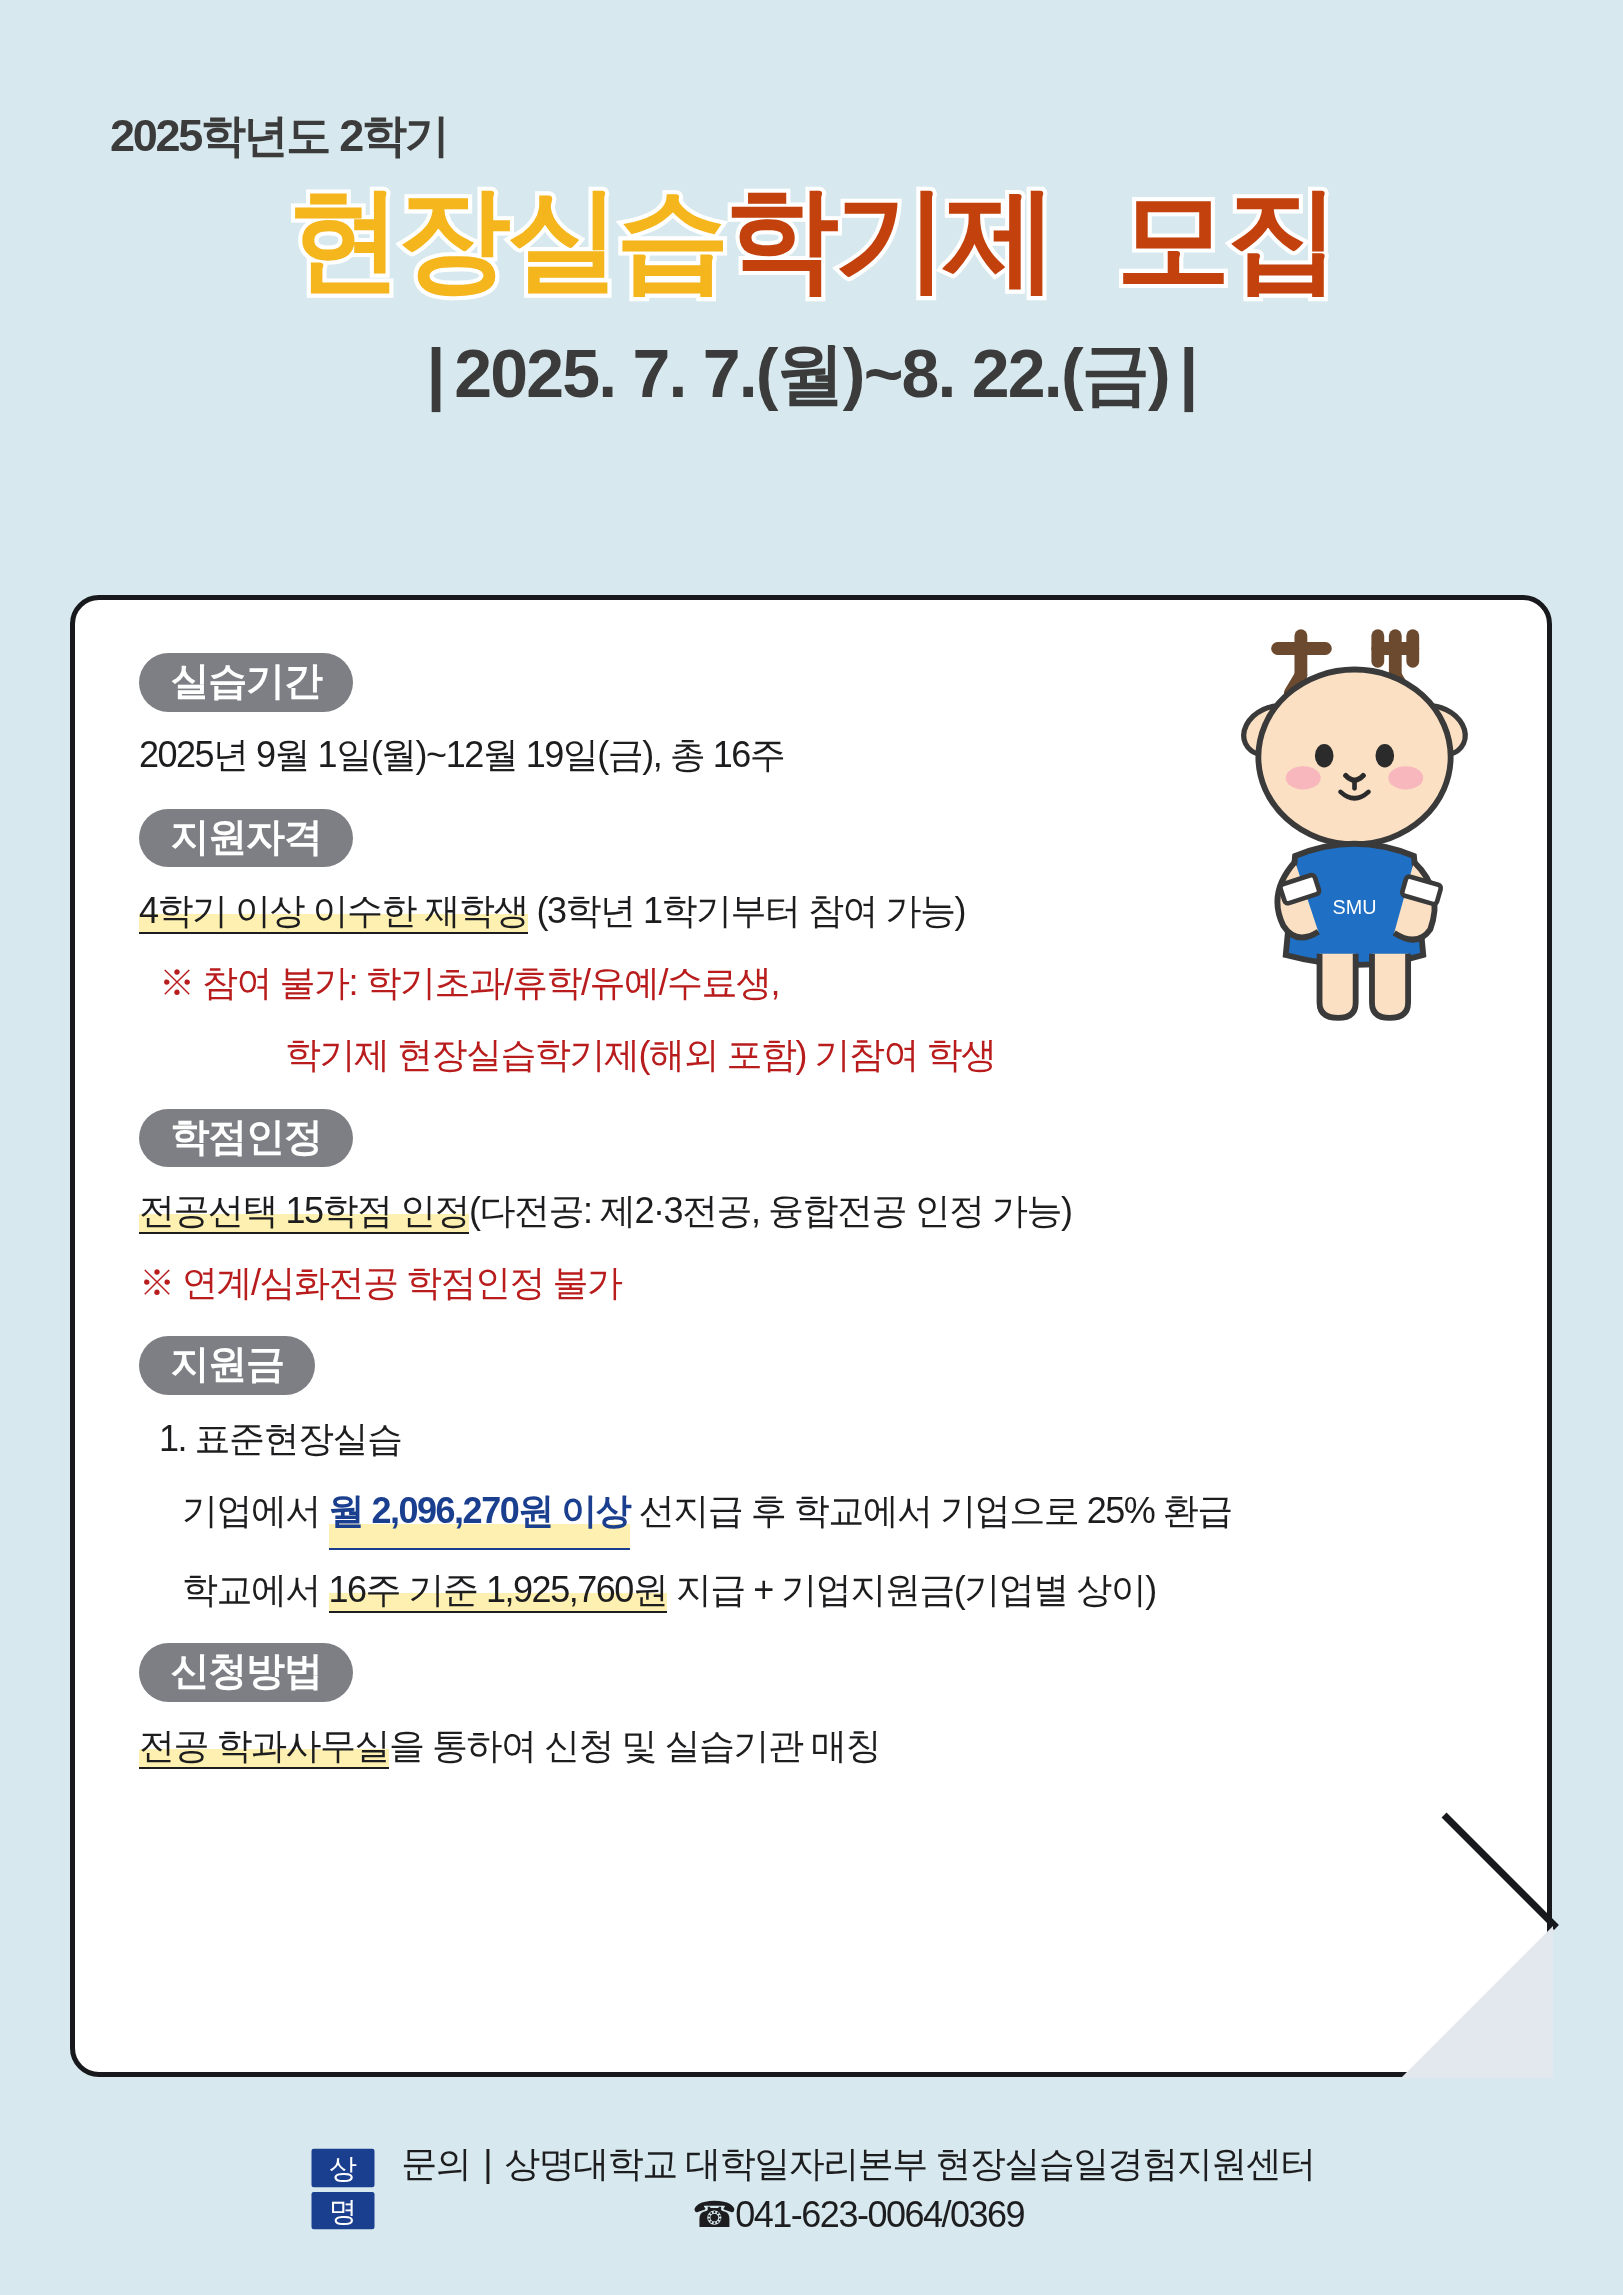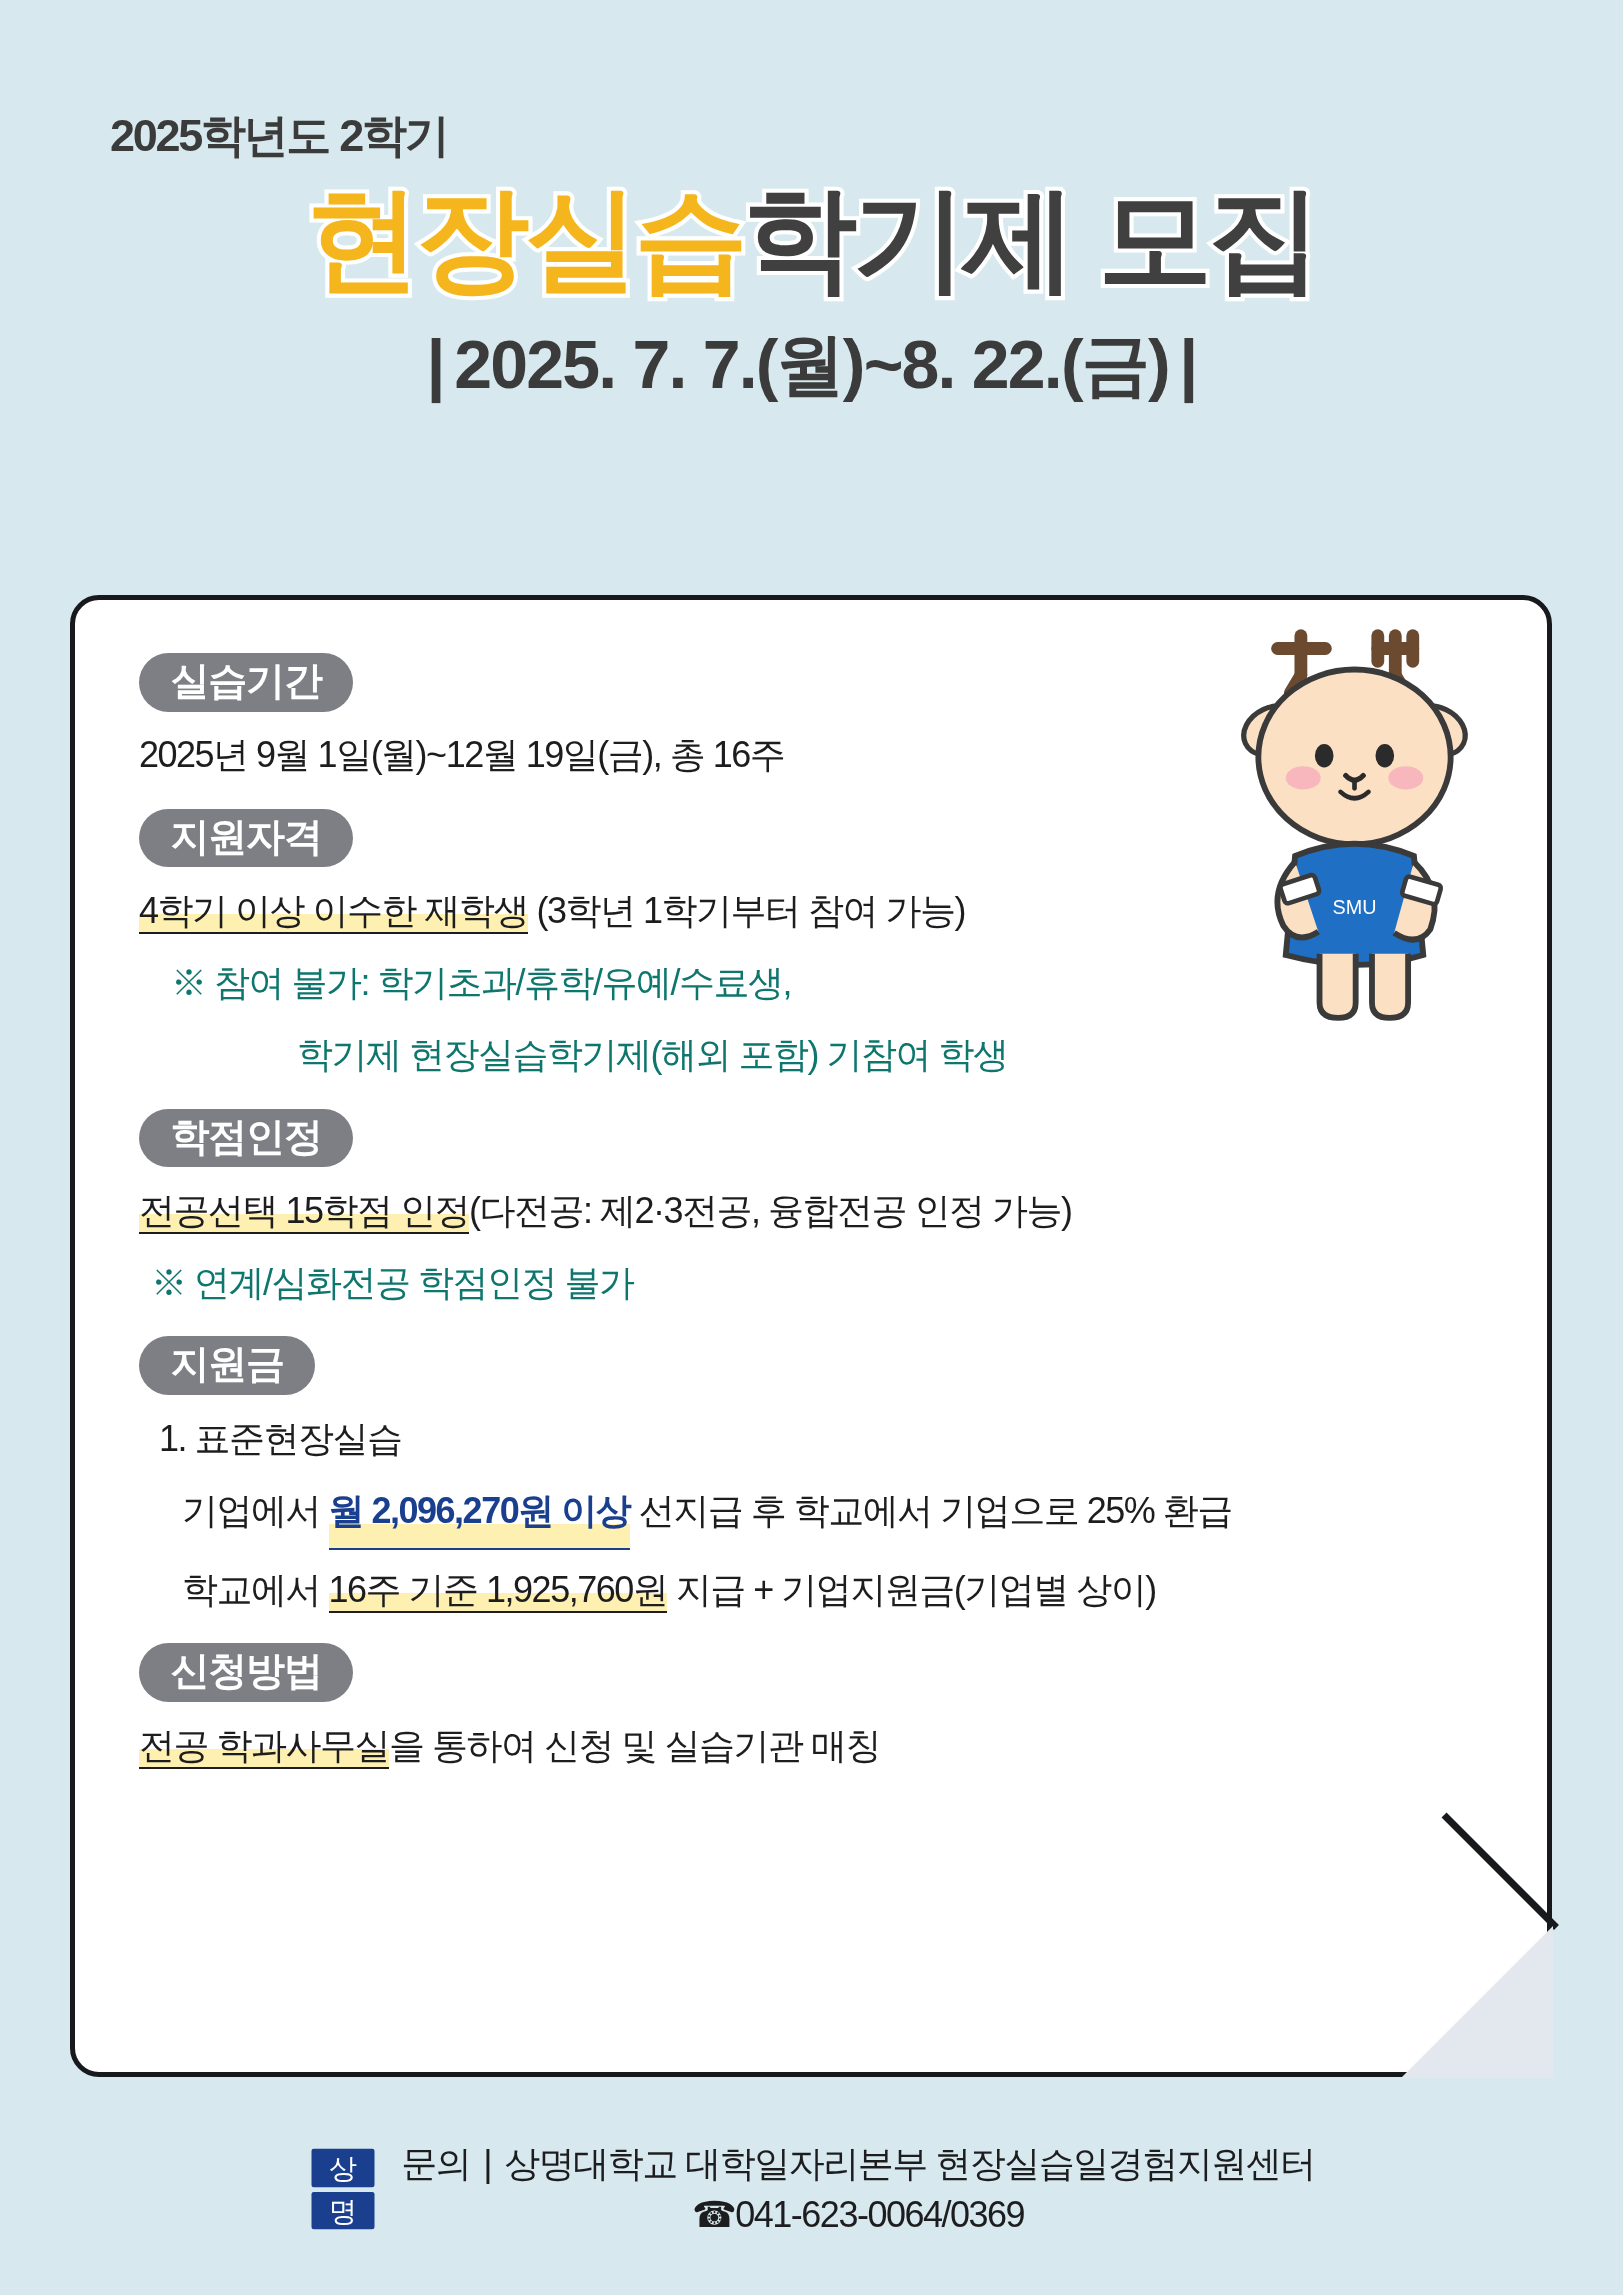--- a/index.html
+++ b/index.html
@@ -37,23 +37,24 @@
     letter-spacing: -4.7px;
     line-height: 1.08;
     white-space: nowrap;
   }
   .main-title .yellow {
     color: #f5b61d;
     -webkit-text-stroke: 8.2px #ffffff;
     paint-order: stroke fill;
   }
   .main-title .navy {
-    color: #404040;
+    color: #c2410c;
     -webkit-text-stroke: 8.2px #ffffff;
     paint-order: stroke fill;
+    font-family: Liberation Mono, monospace;
   }
   .date-line {
     margin-top: 20px;
     font-size: 68px;
     font-weight: bold;
     color: #3b3b3b;
     letter-spacing: -1.8px;
   }
   .date-line .bar { color: #3b3b3b; margin: 0 10.5px; font-weight: bold; }
 
@@ -126,21 +127,21 @@
     border-bottom: 2.9px solid #1d1d1f;
     padding-bottom: 1.2px;
   }
   .hl-blue {
     background: linear-gradient(transparent 58%, #fdf0b0 58%);
     color: #1b3f8f;
     font-weight: bold;
     border-bottom: 2.9px solid #1b3f8f;
     padding-bottom: 17px;
   }
-  .red { color: #0f766e; margin-left: 12px; }
+  .red { color: #b91c1c; }
 
   .sec { margin-bottom: 9.3px; }
 
   
   .mascot {
     position: absolute;
     top: 5px;
     right: 41px;
     width: 303px;
     height: 432px;

